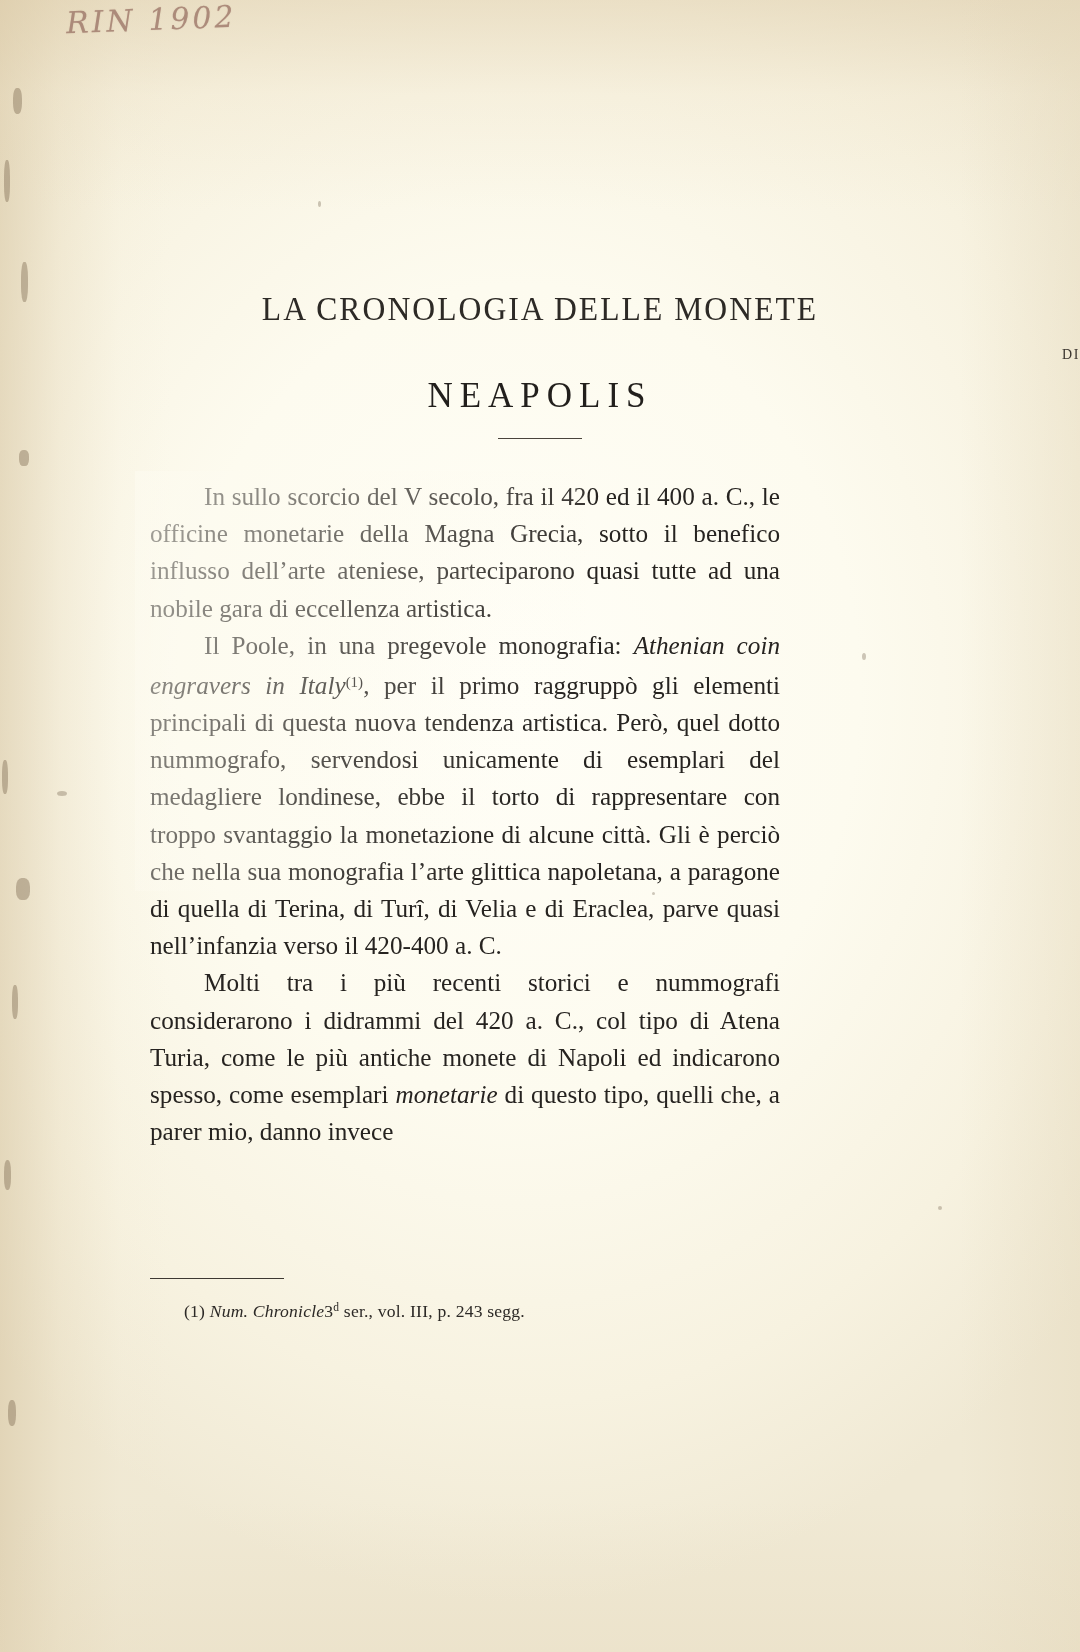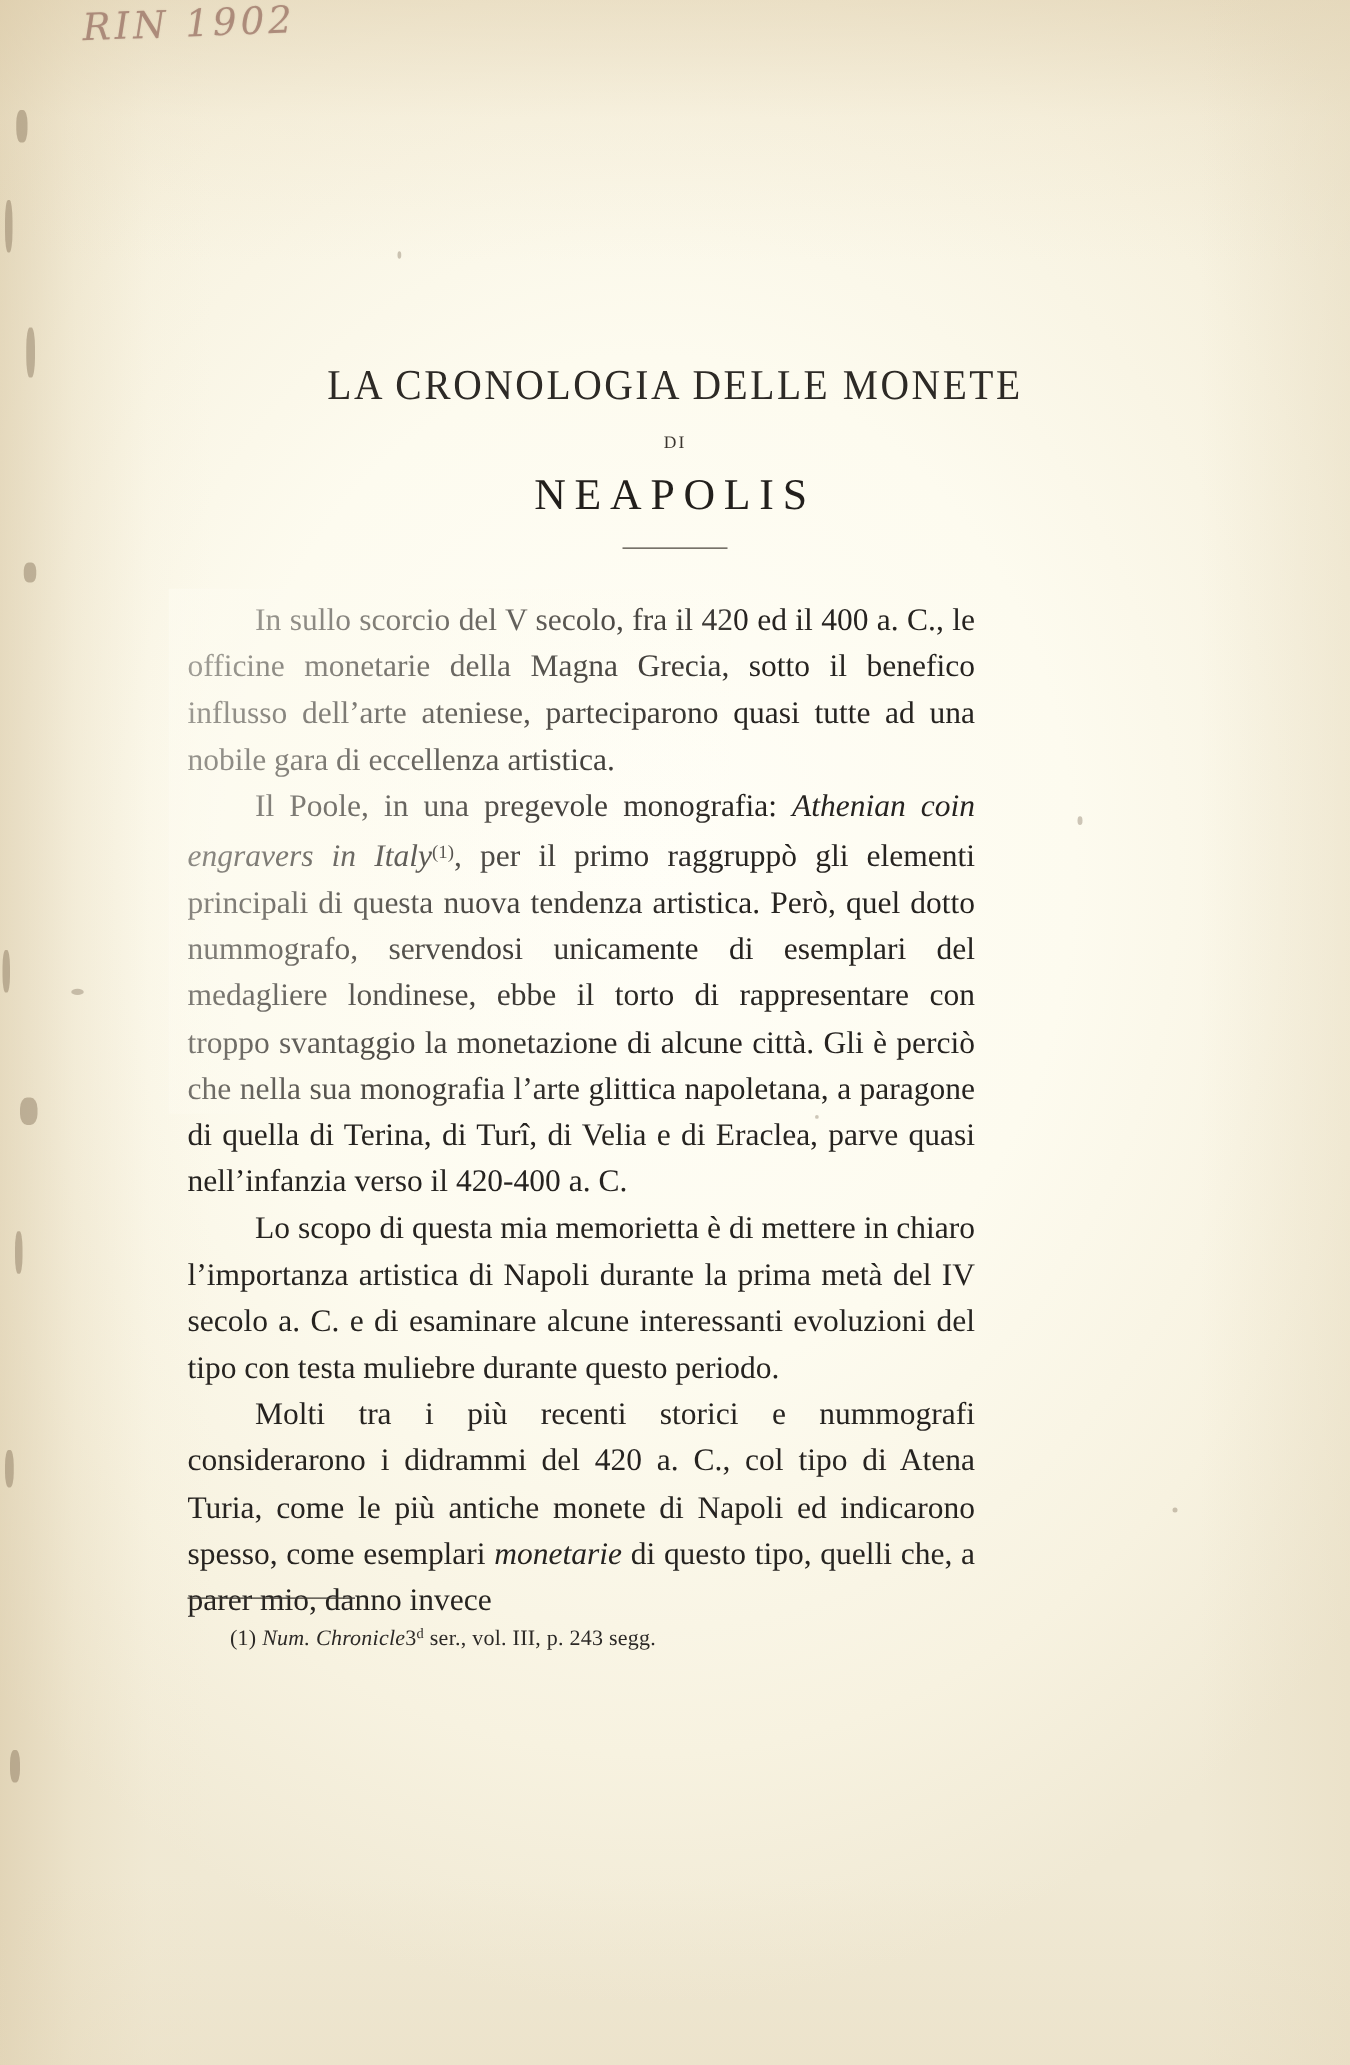--- a/index.html
+++ b/index.html
@@ -118,20 +118,21 @@
     font-weight: 400;
     transform: scaleX(0.93);
   }
   .sub-di {
     font-family: "Liberation Serif", serif;
     font-size: 14px;
     letter-spacing: 1.6px;
     color: #3a342e;
     margin-top: 21px;
     font-weight: 400;
+    text-align: right;
   }
   .sub-title {
     font-family: "Liberation Serif", serif;
     font-size: 35px;
     letter-spacing: 7px;
     color: #221f1c;
     margin-top: 13px;
     font-weight: 400;
     text-align: center;
   }
@@ -245,21 +246,20 @@
     <div class="title-block">
       <div class="main-title">LA CRONOLOGIA DELLE MONETE</div>
       <div class="sub-di">DI</div>
       <div class="sub-title">NEAPOLIS</div>
       <div class="title-rule"></div>
     </div>
 
     <div class="body-text" id="body-text">
         <p><span>In sullo scorcio del V secolo, fra il 420 ed il 400 a. C., le officine monetarie della Magna Grecia, sotto il benefico influsso dell’arte ateniese, parteciparono quasi tutte ad una nobile gara di eccellenza artistica.</span></p>
         <p><span>Il Poole, in una pregevole monografia: </span><span class="it">Athenian coin engravers in Italy</span><span class="fnref">(1)</span><span>, per il primo raggruppò gli elementi principali di questa nuova tendenza artistica. Però, quel dotto nummografo, servendosi unicamente di esemplari del medagliere londinese, ebbe il torto di rappresentare con troppo svantaggio la monetazione di alcune città. Gli è perciò che nella sua monografia l’arte glittica napoletana, a paragone di quella di Terina, di Turî, di Velia e di Eraclea, parve quasi nell’infanzia verso il 420-400 a. C.</span></p>
-        <p><span>Lo scopo di questa mia memorietta è di mettere in chiaro l’importanza artistica di Napoli durante la prima metà del IV secolo a. C. e di esaminare alcune interessanti evoluzioni del tipo con testa muliebre durante questo periodo.</span></p>
         <p><span>Molti tra i più recenti storici e nummografi considerarono i didrammi del 420 a. C., col tipo di Atena Turia, come le più antiche monete di Napoli ed indicarono spesso, come esemplari </span><span class="it">monetarie</span><span> di questo tipo, quelli che, a parer mio, danno invece</span></p>
       </div>
 
     <div class="fade-overlay"></div>
 
     <div class="footnote-block">
       <div class="footnote-rule"></div>
       <div class="footnote-text">
         <span>(1)</span>
         <span class="it">Num. Chronicle</span><span>3</span><span class="sup">d</span><span> ser., vol. III, p. 243 segg.</span>

